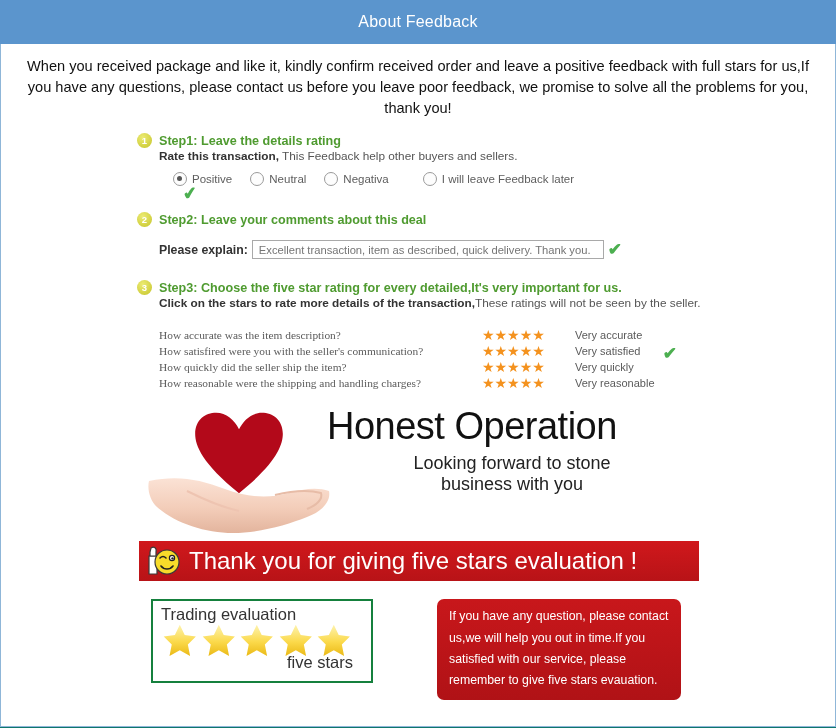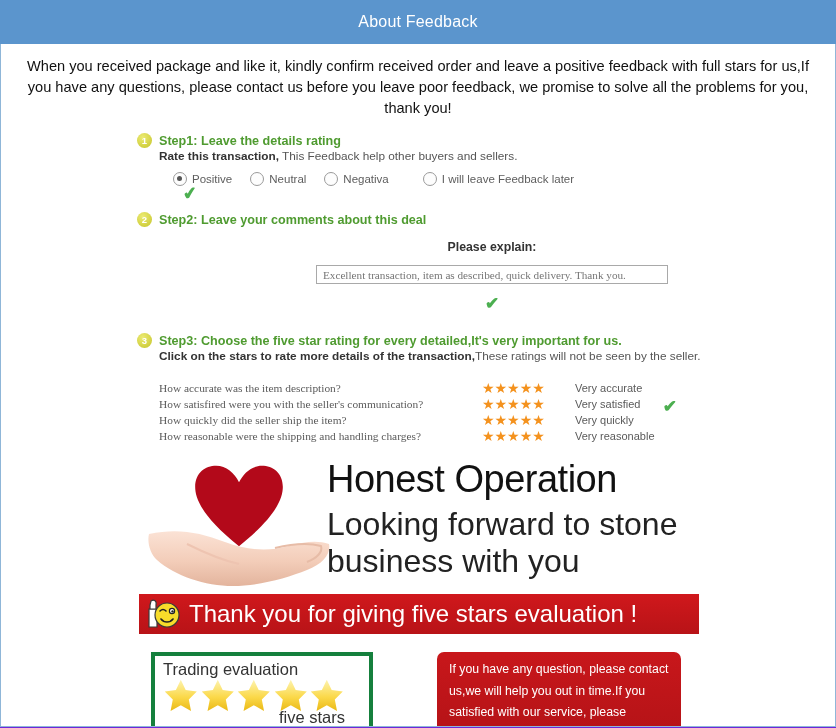--- a/index.html
+++ b/index.html
@@ -10,21 +10,21 @@
   body {
     font-family: "Liberation Sans", sans-serif;
     width: 836px;
     height: 728px;
     overflow: hidden;
   }
   #page {
     position: relative;
     width: 836px;
     height: 728px;
-    background: #6d28d9;
+    background: #0f766e;
     box-sizing: border-box;
   }
 
   
   .header-bar {
     height: 44px;
     background: #5b95cd;
     display: flex;
     align-items: center;
     justify-content: center;
@@ -137,36 +137,35 @@
     position: absolute;
     left: 24px;
     top: 13px;
     transform: rotate(-8deg);
   }
 
   
   .explain-row {
     display: flex;
     align-items: center;
-    gap: 11px;
+    gap: 4px;
     margin-top: 13px;
     padding-left: 0px;
-    flex-direction: column;
   }
   .explain-label {
     font-size: 12.3px;
     font-weight: bold;
     color: #333;
   }
   .explain-input {
     width: 352px;
     height: 19px;
     border: 1px solid #a9a9a9;
     background: #fff;
-    font-family: Liberation Serif, serif;
+    font-family: Liberation Sans, sans-serif;
     font-size: 11.2px;
     color: #6b6b6b;
     padding: 0 6px;
     box-sizing: border-box;
   }
 
   
   .ratings {
     margin-top: 17px;
     position: relative;
@@ -232,24 +231,24 @@
     left: 188px; top: 2px;
     width: 372px;
   }
   .honest-title {
     font-size: 38px;
     color: #111;
     line-height: 1.05;
     letter-spacing: -.5px;
   }
   .honest-sub {
-    font-size: 32px;
+    font-size: 18px;
     color: #222;
     line-height: 1.16;
-    text-align: left;
+    text-align: center;
     margin-top: 6px;
     padding-right: 2px;
   }
 
   .thanks-bar {
     height: 40px;
     background: #c2161a;
     background-image: linear-gradient(#d0181c, #b81317);
     display: flex;
     align-items: center;
@@ -271,23 +270,23 @@
   .bottom-row {
     display: flex;
     align-items: flex-start;
     gap: 64px;
     margin-top: 18px;
     padding-left: 12px;
   }
   .trading-box {
     width: 222px;
     height: 84px;
-    border: 4px solid #15803d;
+    border: 2px solid #15803d;
     box-sizing: border-box;
-    padding: 4px 24px 0 8px;
+    padding: 4px 18px 0 8px;
     background: #fff;
   }
   .trading-title {
     font-size: 16.5px;
     color: #333;
   }
   .trading-stars {
     margin-top: -1px;
     height: 34px;
     display: flex;

